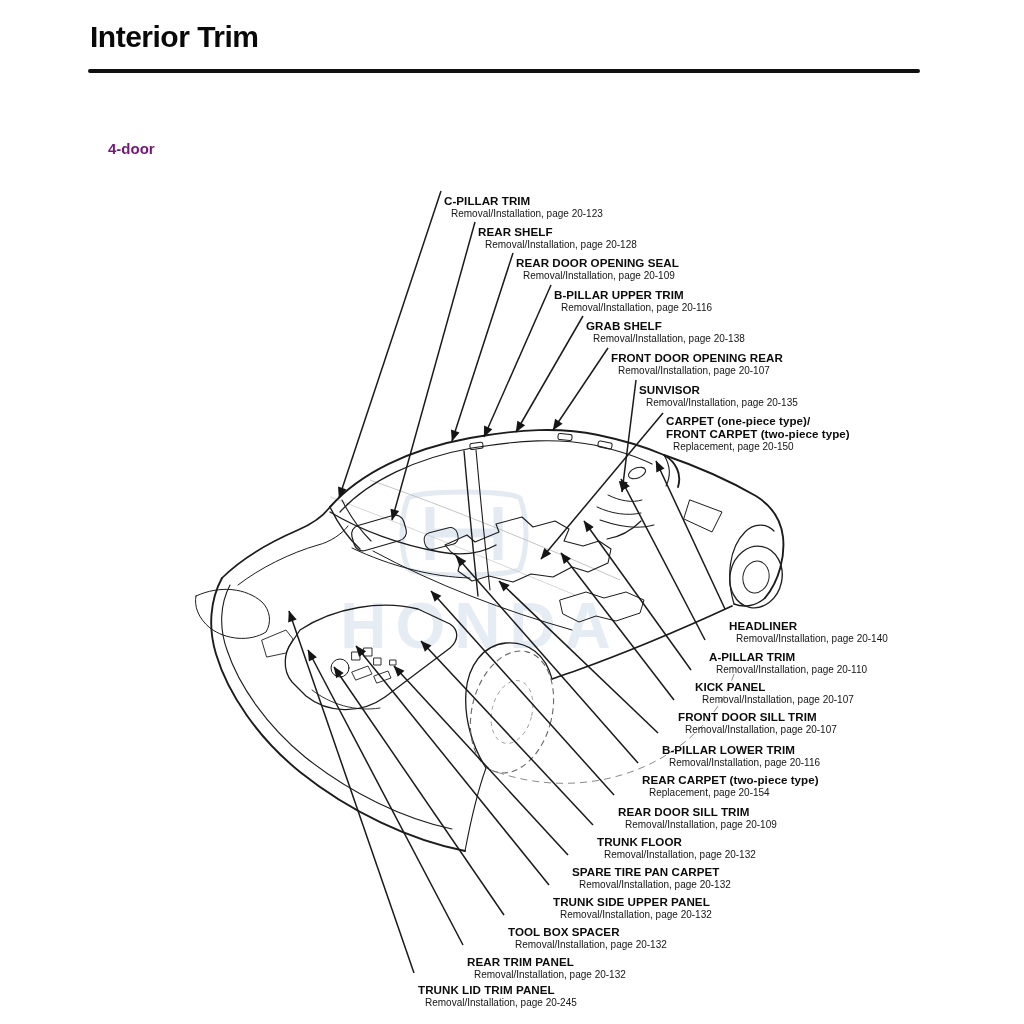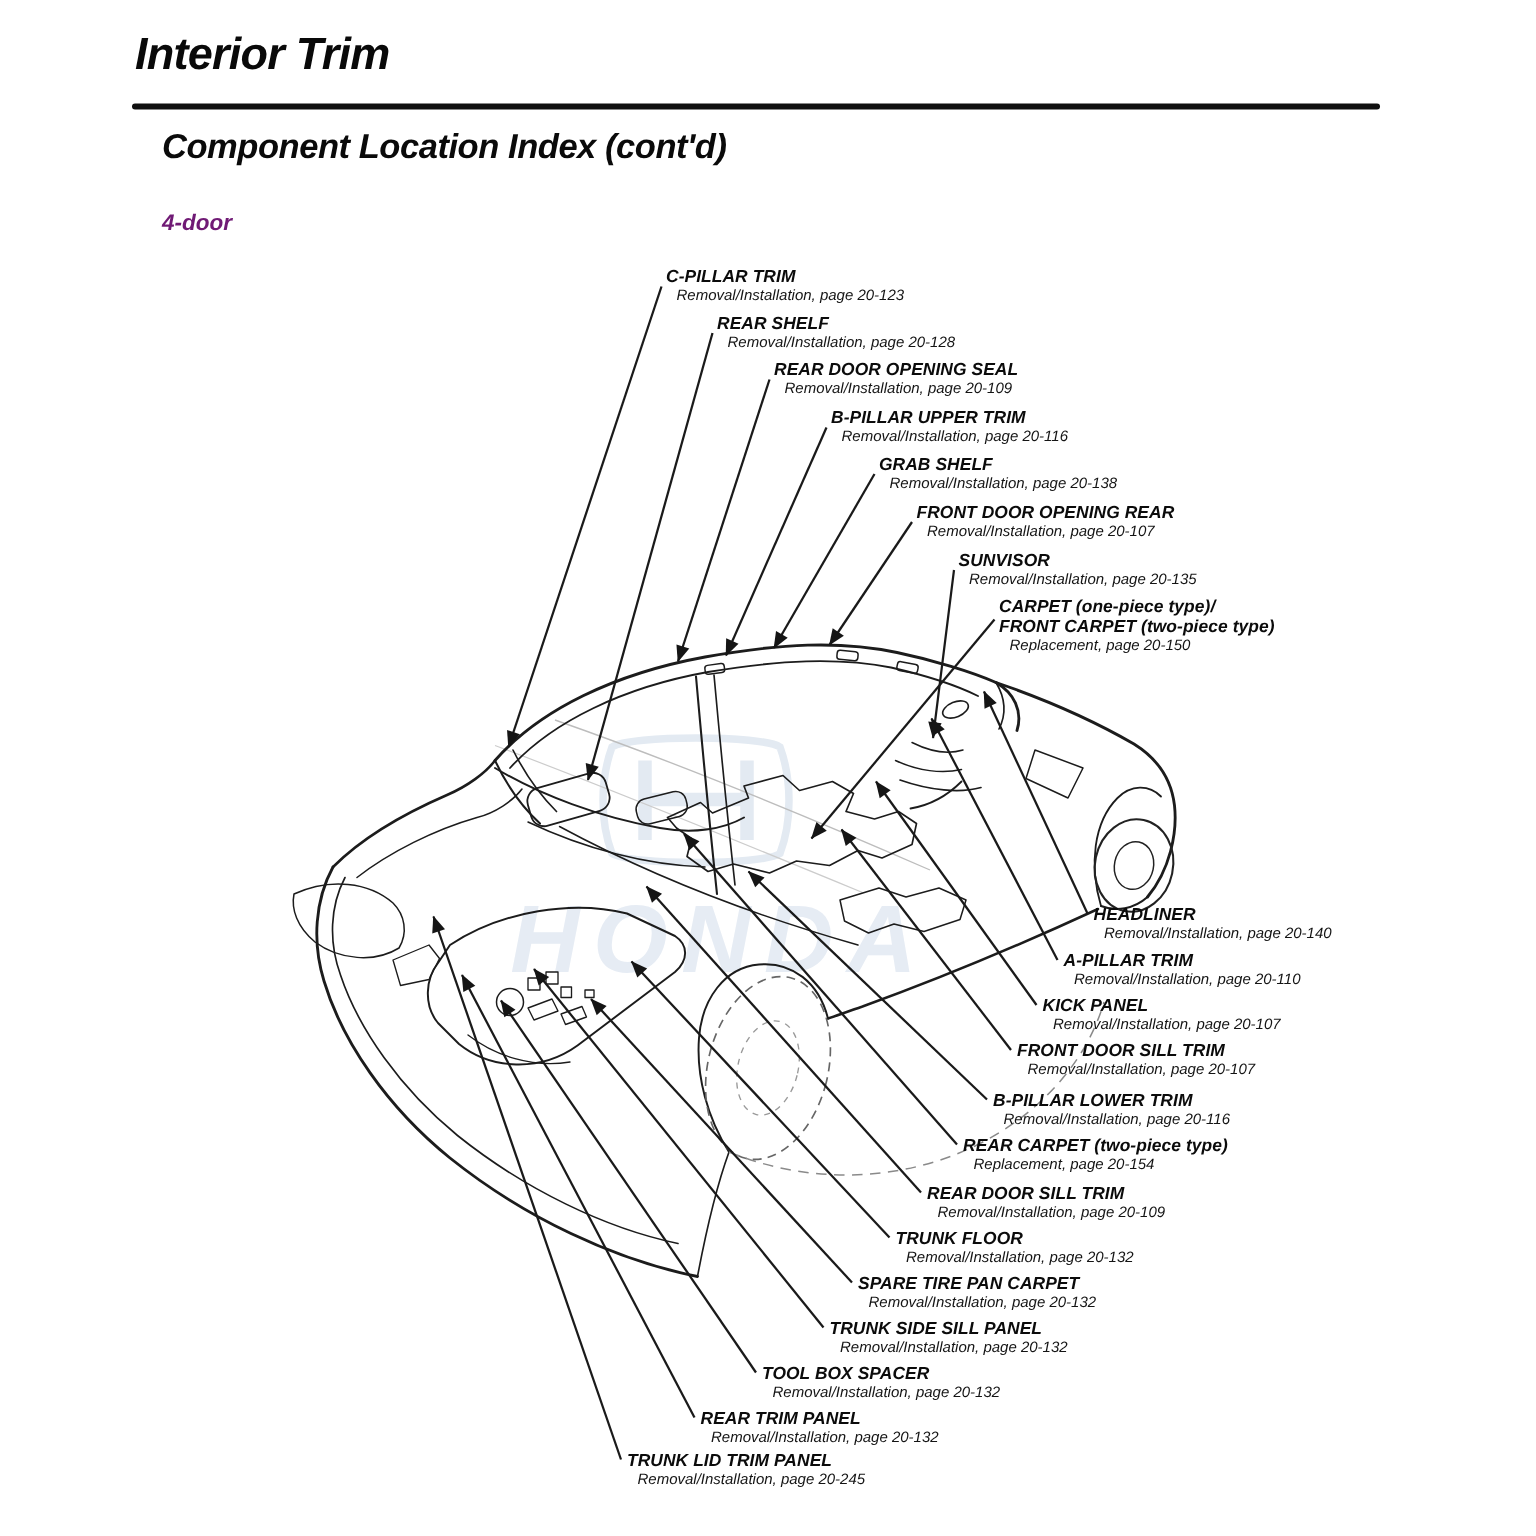--- a/index.html
+++ b/index.html
@@ -1,58 +1,57 @@
 <!DOCTYPE html>
 <html><head>
 <meta charset="utf-8">
 <style>
   html,body{margin:0;padding:0;}
   body{
     width:1024px;height:1024px;background:#ffffff;overflow:hidden;
     font-family:"Liberation Sans", sans-serif;color:#0d0d0d;
     -webkit-font-smoothing:antialiased;
   }
-  .page{position:relative;width:1024px;height:724px;font-style:italic;}
+  .page{position:relative;width:1024px;height:724px;}
   .page-title{
     position:absolute;left:90px;top:20px;margin:0;
     font-size:30px;font-weight:bold;letter-spacing:-0.5px;color:#090909;
   }
   .title-rule{
     position:absolute;left:88px;top:69px;width:832px;height:3.5px;
     background:#101010;border-radius:2px;
   }
   .section-title{
     position:absolute;left:108px;top:84px;margin:0;
     font-size:23px;font-weight:bold;letter-spacing:-0.3px;color:#0a0a0a;
   }
   .variant-label{
     position:absolute;left:108px;top:140px;
     font-size:15px;font-weight:bold;color:#701a75;
   }
   .diagram{position:absolute;left:0;top:0;width:1024px;height:1024px;}
   .diagram svg{position:absolute;left:0;top:0;}
   .callout{
-    position:absolute;white-space:nowrap;
+    position:absolute;white-space:nowrap;margin-top:16px;
   }
   .c-name{
     font-size:11.6px;font-weight:bold;line-height:12.8px;
     letter-spacing:0.05px;color:#0b0b0b;
   }
   .c-sub{
     font-size:10px;line-height:12.8px;padding-left:7px;color:#141414;
   }
   .leader{stroke:#1a1a1a;stroke-width:1.5;}
 </style>
 </head>
 <body>
 
 <div class="page">
   <h1 class="page-title">Interior Trim</h1>
   <div class="title-rule"></div>
-  <h2 class="section-title">Component Location Index (cont'd)</h2>
   <div class="variant-label">4-door</div>
 
   <div class="diagram">
     <svg width="1024" height="1024" viewBox="0 0 1024 1024">
       <defs>
         <marker id="arw" viewBox="0 0 12 10" markerWidth="12" markerHeight="10" refX="11" refY="5" orient="auto" markerUnits="userSpaceOnUse">
           <path d="M0.5,0.5 L11.5,5 L0.5,9.5 Z" fill="#151515"></path>
         </marker>
       </defs>
 
@@ -240,21 +239,21 @@
     <div class="c-name">TRUNK FLOOR</div>
 
     <div class="c-sub">Removal/Installation, page 20-132</div>
   </div>
         <div class="callout" style="left: 572px; top: 850px;">
     <div class="c-name">SPARE TIRE PAN CARPET</div>
 
     <div class="c-sub">Removal/Installation, page 20-132</div>
   </div>
         <div class="callout" style="left: 553px; top: 880px;">
-    <div class="c-name">TRUNK SIDE SILL PANEL</div>
+    <div class="c-name">TRUNK SIDE UPPER PANEL</div>
 
     <div class="c-sub">Removal/Installation, page 20-132</div>
   </div>
         <div class="callout" style="left: 508px; top: 910px;">
     <div class="c-name">TOOL BOX SPACER</div>
 
     <div class="c-sub">Removal/Installation, page 20-132</div>
   </div>
         <div class="callout" style="left: 467px; top: 940px;">
     <div class="c-name">REAR TRIM PANEL</div>

